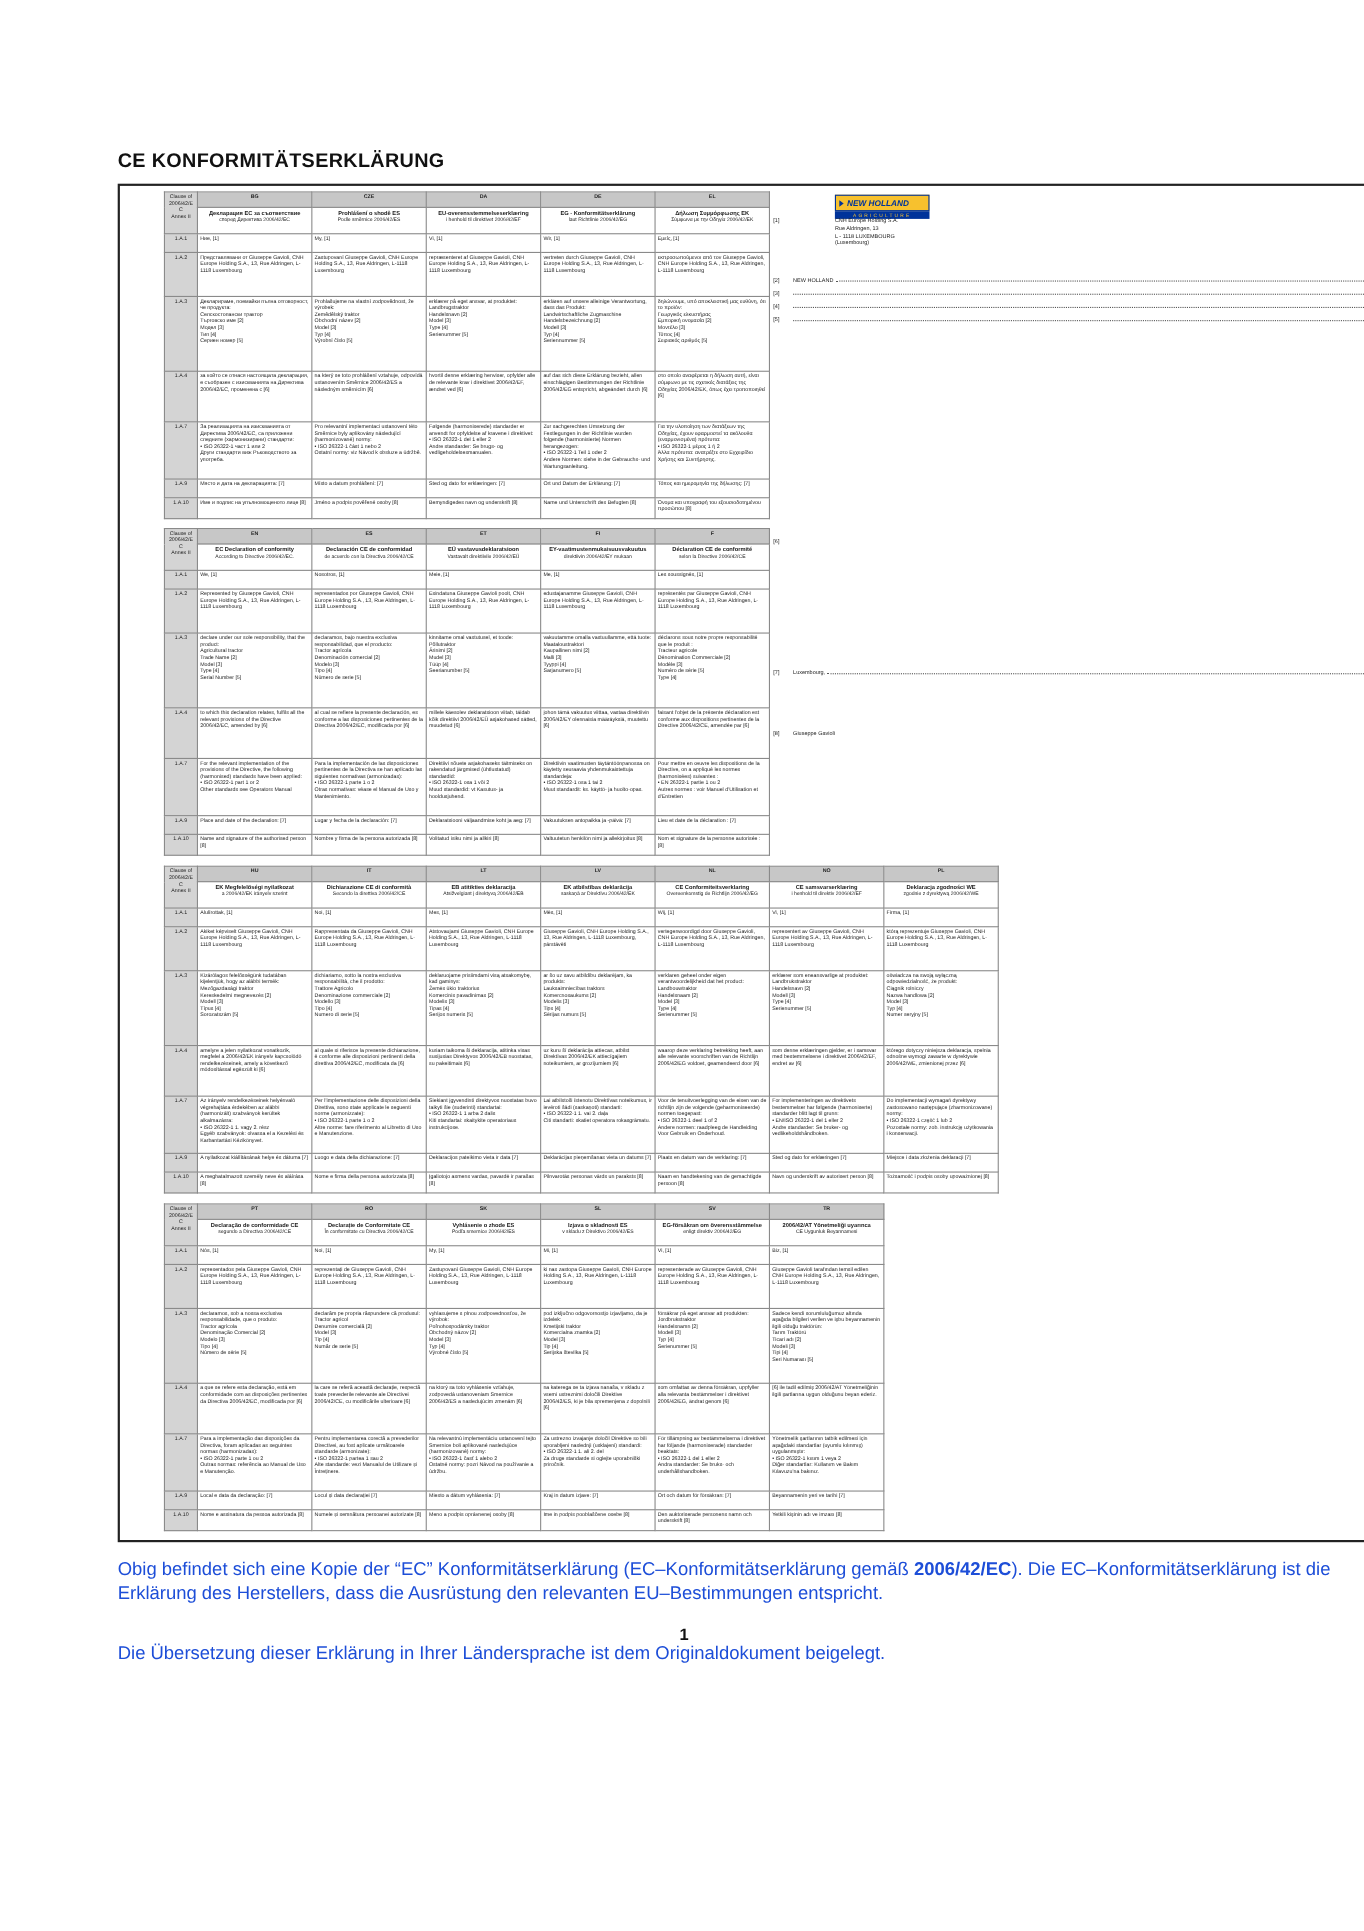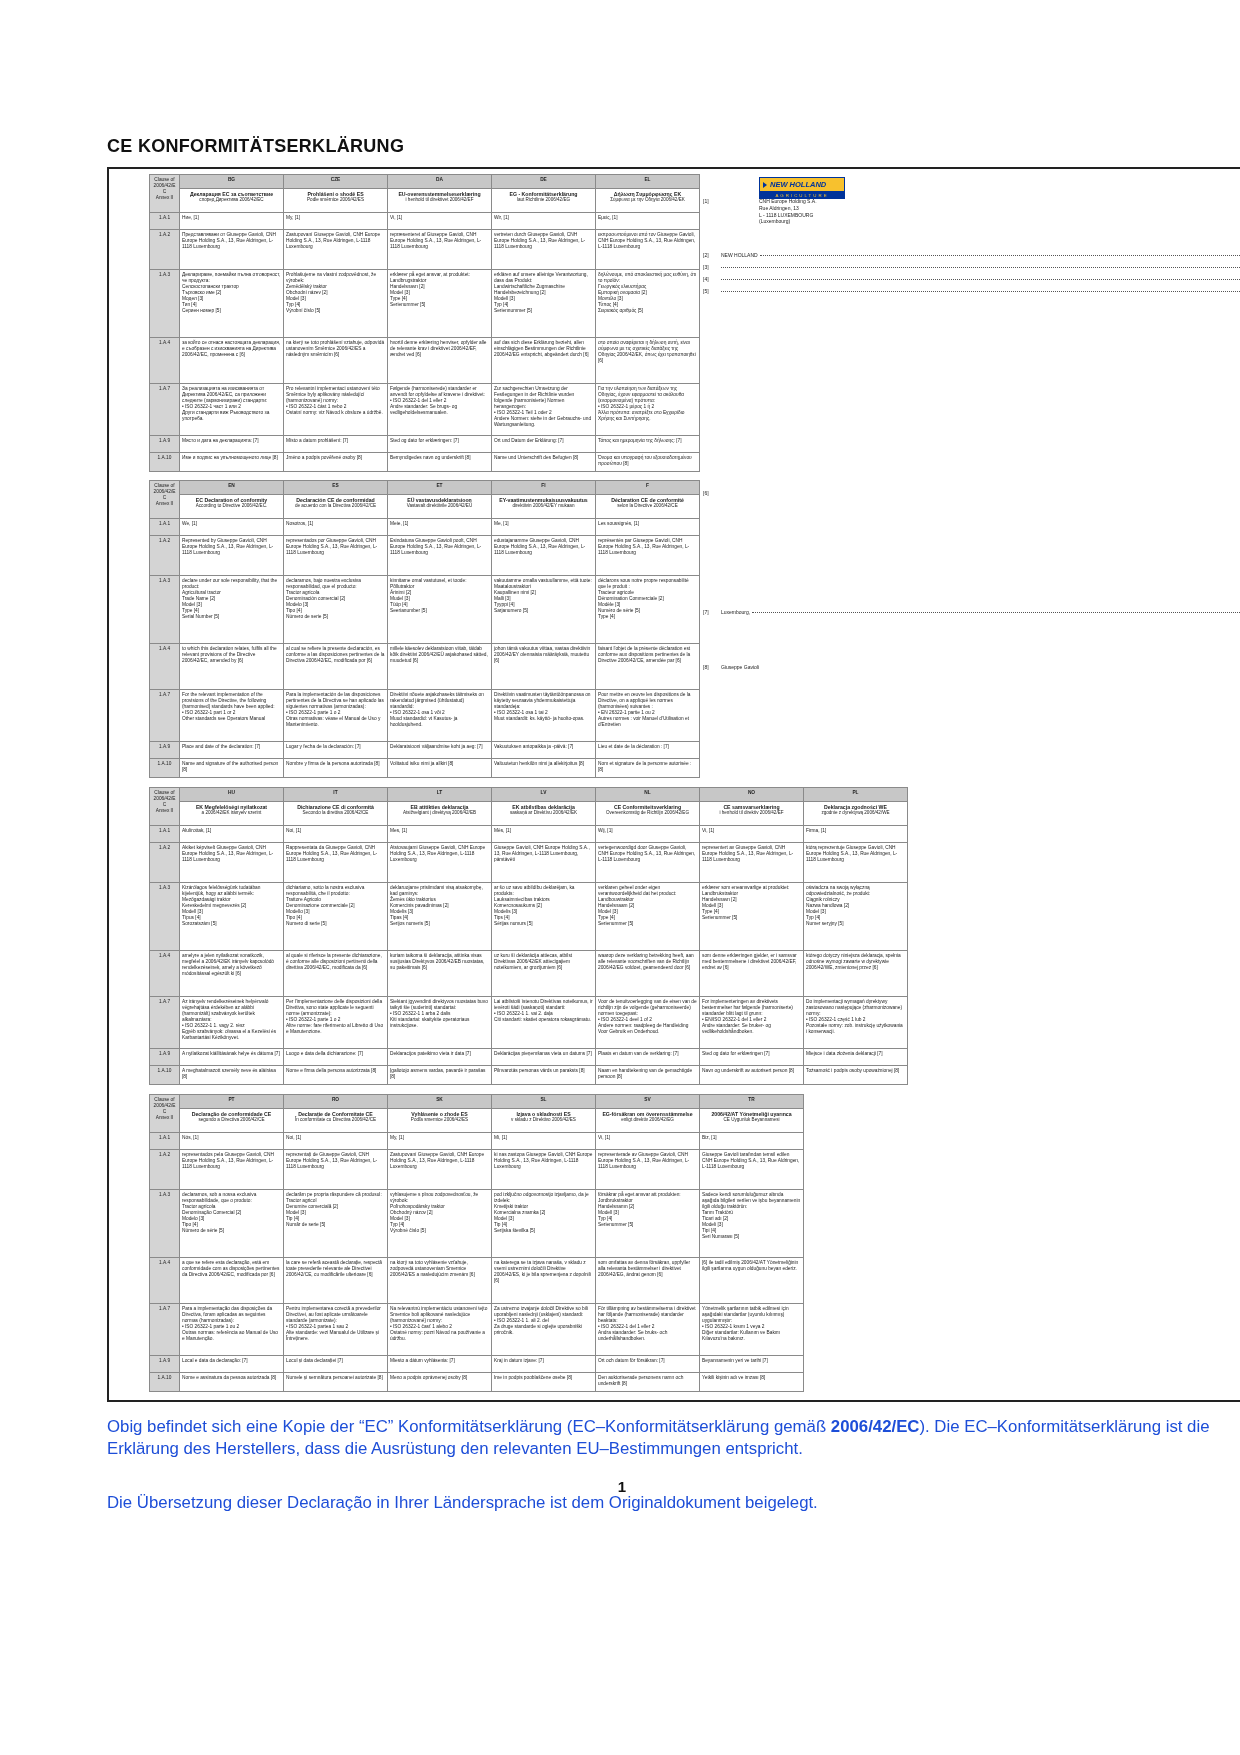--- a/index.html
+++ b/index.html
@@ -643,17 +643,17 @@
               <td class="cell">Den auktoriserade personens namn och underskrift  [8]</td>
               <td class="cell">Yetkili kişinin adı ve imzası  [8]</td>
             </tr>
           </tbody>
         </table>
       </div>
   </div>
 
   <div class="footer">
     <p><span>Obig befindet sich eine Kopie der “EC” Konformitätserklärung (EC–Konformitätserklärung gemäß </span><span class="bold">2006/42/EC</span><span>). Die EC–Konformitätserklärung ist die Erklärung des Herstellers, dass die Ausrüstung den relevanten EU–Bestimmungen entspricht.</span></p>
-    <p><br><span>Die Übersetzung dieser Declaração in Ihrer Ländersprache ist dem Originaldokument beigelegt.</span></p>
+    <p><br><span>Die Übersetzung dieser Erklärung in Ihrer Ländersprache ist dem Originaldokument beigelegt.</span></p>
   </div>
 </div>
 
 <div class="page-number">1</div>
 
 </body></html>

